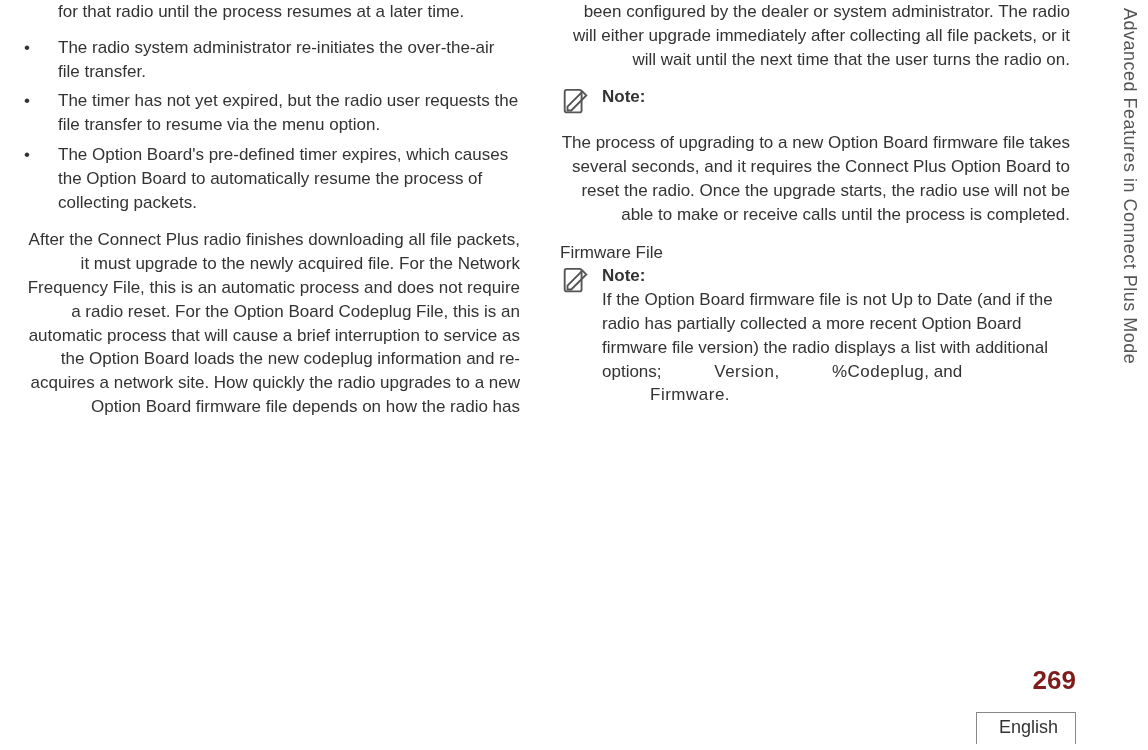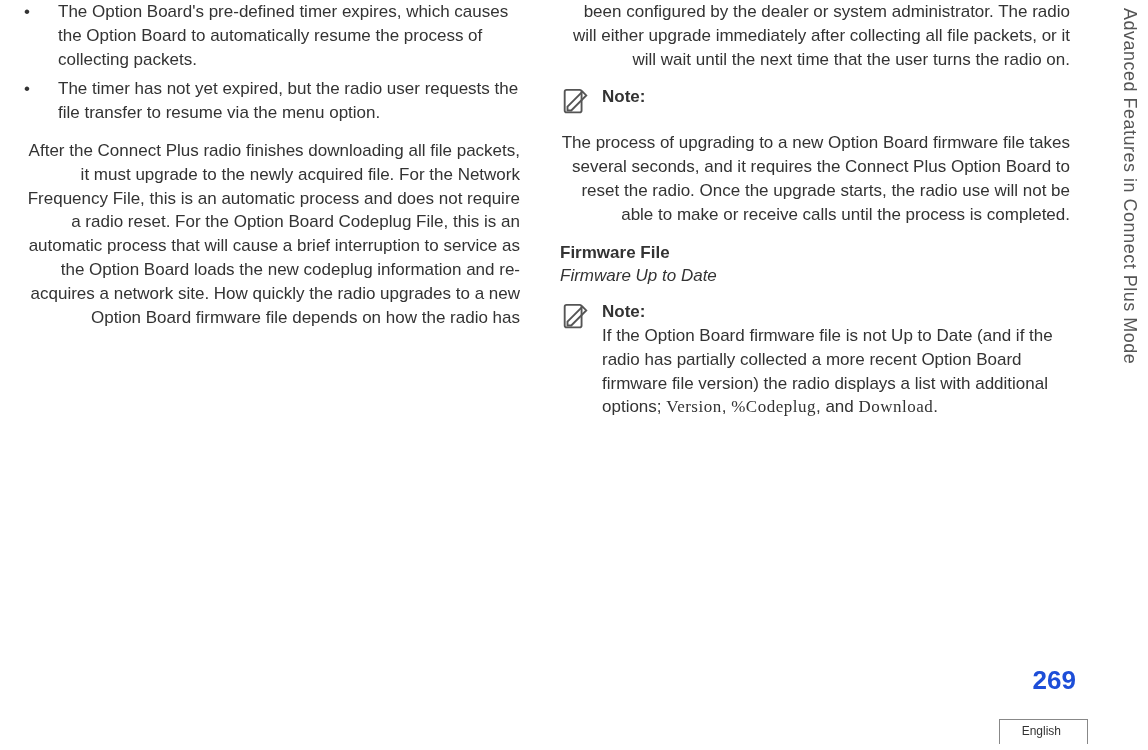--- a/index.html
+++ b/index.html
@@ -46,59 +46,61 @@
     }
     .note-icon {
       flex-shrink: 0;
       width: 30px;
       height: 30px;
       margin-top: 2px;
     }
     .note-icon svg { width: 100%; height: 100%; }
     .note-text { flex: 1; }
     .note-label { font-weight: bold; }
-    .firmware-title { font-weight: bold; }
+    .firmware-title { font-weight: normal; }
     .firmware-subtitle { font-style: italic; margin-bottom: 12px; }
-    .mono { font-family: Liberation Serif, serif; letter-spacing: 0.5px; }
+    .mono { font-family: Liberation Sans, sans-serif; letter-spacing: 0.5px; margin-left: 48px; }
     .side-tab {
       position: absolute;
       right: 8px;
       top: 8px;
       writing-mode: vertical-rl;
       font-size: 18px;
       color: #555;
       letter-spacing: 0.5px;
     }
     .page-number {
       position: absolute;
       right: 72px;
       bottom: 54px;
       font-size: 26px;
       font-weight: bold;
-      color: #1d4ed8;
+      color: #7f1d1d;
     }
     .lang-box {
       position: absolute;
-      right: 60px;
+      right: 72px;
       bottom: 6px;
       border: 1px solid #888;
       border-bottom: none;
-      padding: 4px 26px 6px 22px;
-      font-size: 12px;
+      padding: 4px 17px 6px 22px;
+      font-size: 18px;
       color: #333;
     }
   </style>
 </head>
 <body>
 
 <div class="page">
   <div class="column col-left">
+    <p class="indent">for that radio until the process resumes at a later time.</p>
     <ul class="bullet-list">
+      <li>The radio system administrator re-initiates the over-the-air file transfer.</li>
+      <li>The timer has not yet expired, but the radio user requests the file transfer to resume via the menu option.</li>
       <li>The Option Board's pre-defined timer expires, which causes the Option Board to automatically resume the process of collecting packets.</li>
-      <li>The timer has not yet expired, but the radio user requests the file transfer to resume via the menu option.</li>
     </ul>
     <p class="para">After the Connect Plus radio finishes downloading all file packets, it must upgrade to the newly acquired file. For the Network Frequency File, this is an automatic process and does not require a radio reset. For the Option Board Codeplug File, this is an automatic process that will cause a brief interruption to service as the Option Board loads the new codeplug information and re-acquires a network site. How quickly the radio upgrades to a new Option Board firmware file depends on how the radio has</p>
   </div>
 
   <div class="column col-right">
     <p class="para">been configured by the dealer or system administrator. The radio will either upgrade immediately after collecting all file packets, or it will wait until the next time that the user turns the radio on.</p>
 
     <div class="note-block">
       <div class="note-icon">
         <svg viewBox="0 0 32 32">
@@ -108,33 +110,32 @@
       </div>
       <div class="note-text">
         <span class="note-label">Note:</span><br>
       </div>
     </div>
 
     <p class="para">The process of upgrading to a new Option Board firmware file takes several seconds, and it requires the Connect Plus Option Board to reset the radio. Once the upgrade starts, the radio use will not be able to make or receive calls until the process is completed.</p>
 
     <div>
       <div class="firmware-title">Firmware File</div>
-      <div class="firmware-subtitle">Firmware Up to Date</div>
     </div>
 
     <div class="note-block">
       <div class="note-icon">
         <svg viewBox="0 0 32 32">
             <rect x="5" y="3" width="18" height="24" rx="2" fill="none" stroke="#555" stroke-width="2"></rect>
             <path d="M24 5 L28 9 L12 25 L8 25 L8 21 Z" fill="none" stroke="#555" stroke-width="2"></path>
           </svg>
       </div>
       <div class="note-text">
         <span class="note-label">Note:</span><br>
-        <span>If the Option Board firmware file is not Up to Date (and if the radio has partially collected a more recent Option Board firmware file version) the radio displays a list with additional options; </span><span class="mono">Version</span><span>, </span><span class="mono">%Codeplug</span><span>, and </span><span class="mono">Download</span><span>.</span>
+        <span>If the Option Board firmware file is not Up to Date (and if the radio has partially collected a more recent Option Board firmware file version) the radio displays a list with additional options; </span><span class="mono">Version</span><span>, </span><span class="mono">%Codeplug</span><span>, and </span><span class="mono">Firmware</span><span>.</span>
       </div>
     </div>
   </div>
 </div>
 
 <div class="side-tab">Advanced Features in Connect Plus Mode</div>
 <div class="page-number">269</div>
 <div class="lang-box">English</div>
 
 </body></html>

